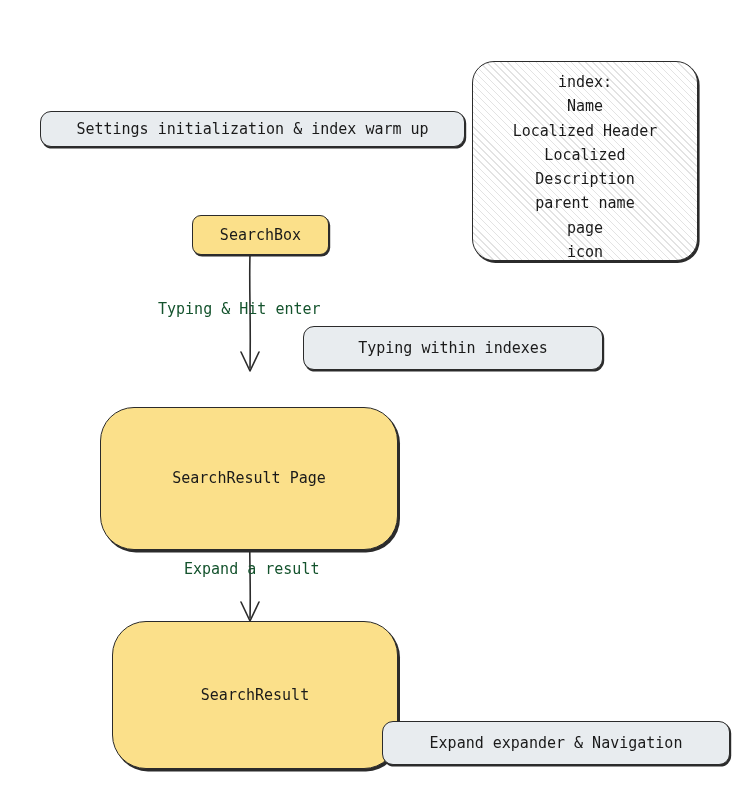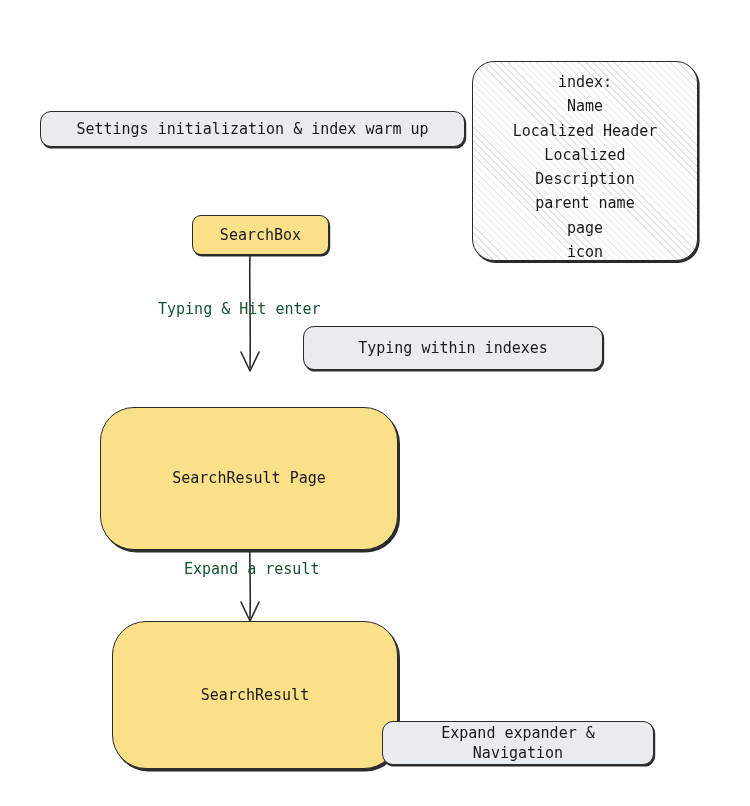--- a/index.html
+++ b/index.html
@@ -114,13 +114,13 @@
 <div class="edge-label" style="left:158px; top:300px;">Typing &amp; Hit enter</div>
 
 <div class="node anno" style="left:303px; top:326px; width:300px; height:44px;">Typing within indexes</div>
 
 <div class="node yellow big" style="left:100px; top:375px; width:298px; height:143px;margin-top:32px;">SearchResult Page</div>
 
 <div class="edge-label" style="left:184px; top:560px;">Expand a result</div>
 
 <div class="node yellow big" style="left:112px; top:621px; width:286px; height:148px;">SearchResult</div>
 
-<div class="node anno" style="left:382px; top:721px; width:272px; height:44px;">Expand expander &amp; Navigation</div>
+<div class="node anno" style="left:382px; top:721px; width:348px; height:44px;">Expand expander &amp; Navigation</div>
 
 </body></html>

